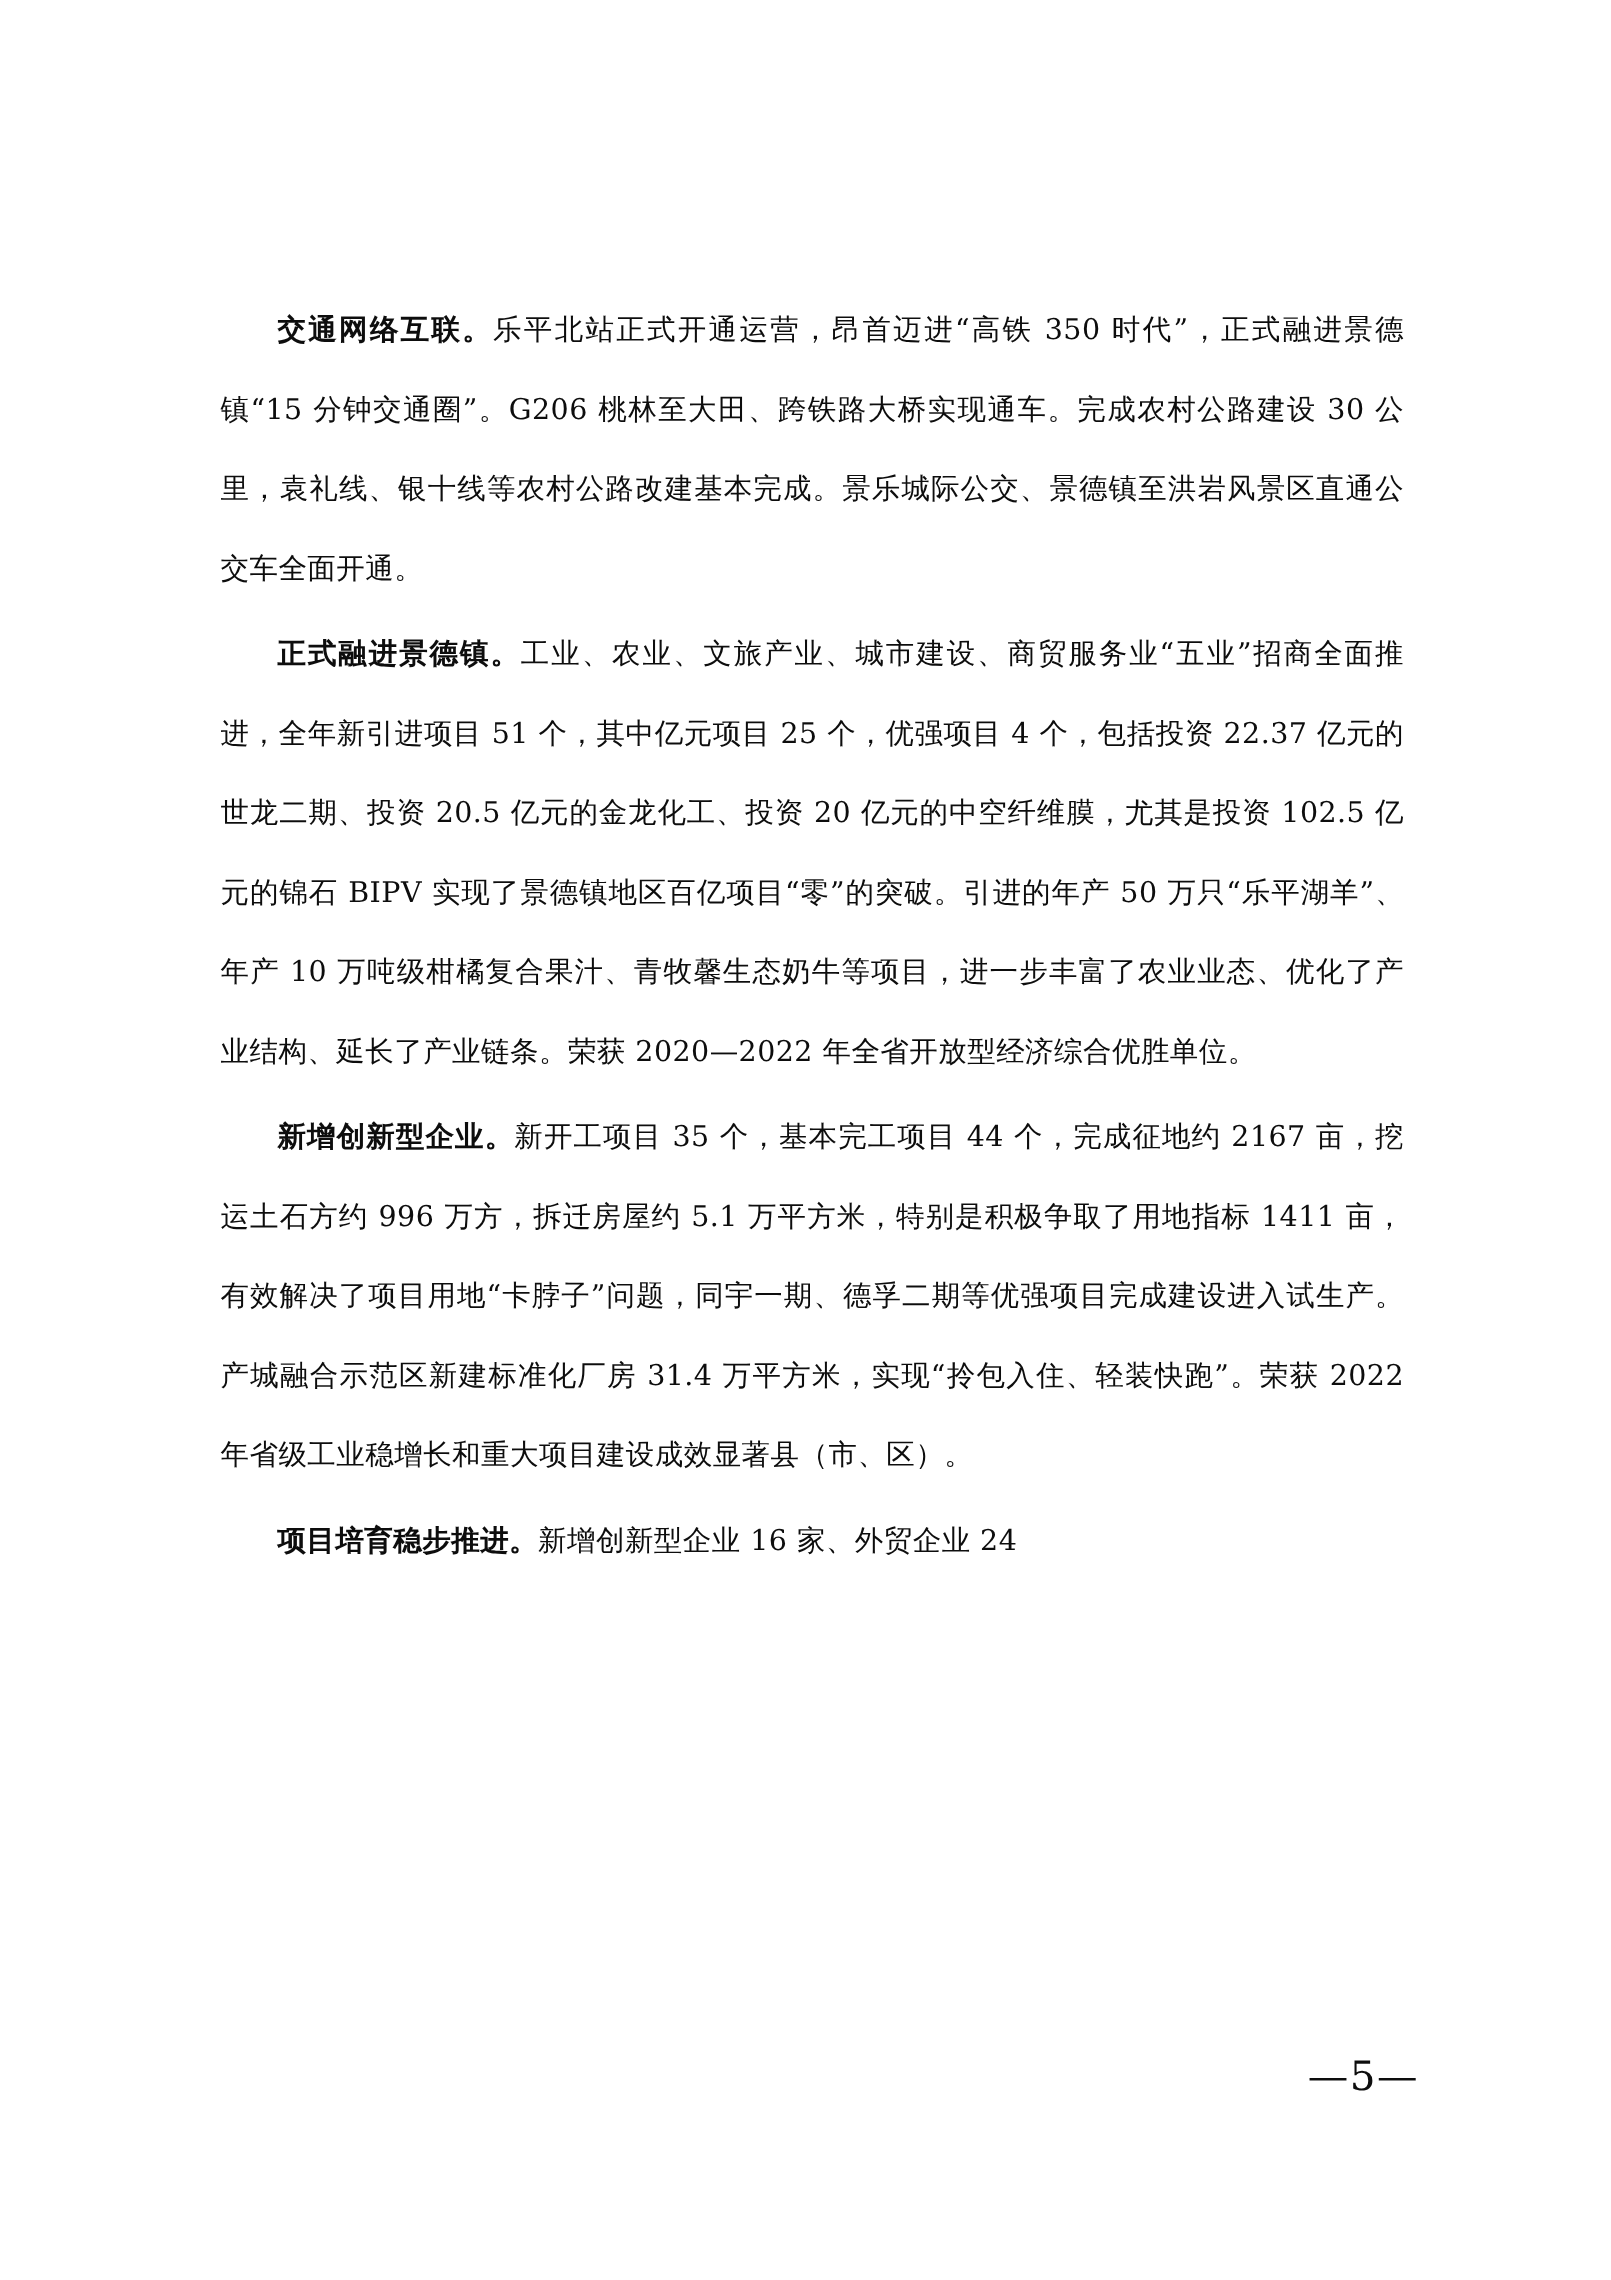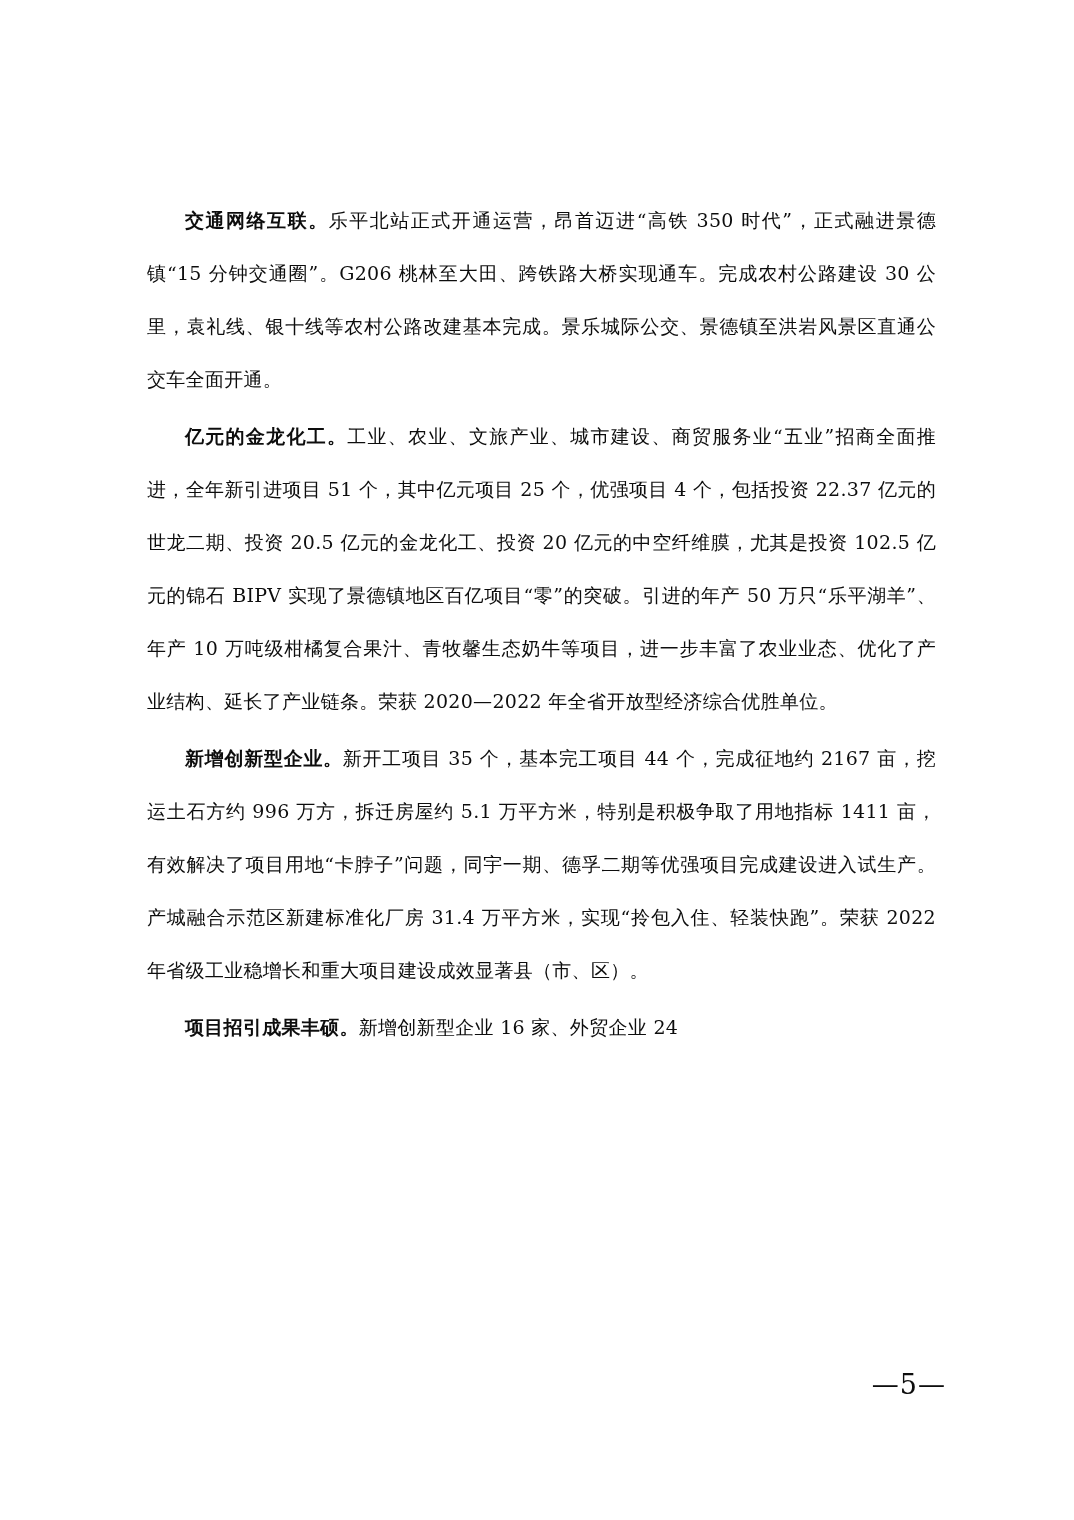--- a/index.html
+++ b/index.html
@@ -45,21 +45,21 @@
   }
 </style>
 </head>
 <body>
 
 <div class="doc-content">
 
   <p><span class="lead">交通网络互联。</span><span>乐平北站正式开通运营，昂首迈进“高铁 350 时代”，正式融进景德镇“15 分钟交通圈”。G206 桃林至大田、跨铁路大桥实现通车。完成农村公路建设 30 公里，袁礼线、银十线等农村公路改建基本完成。景乐城际公交、景德镇至洪岩风景区直通公交车全面开通。</span></p>
 
 
-  <p><span class="lead">亿元的金龙化工。</span><span>工业、农业、文旅产业、城市建设、商贸服务业“五业”招商全面推进，全年新引进项目 51 个，其中亿元项目 25 个，优强项目 4 个，包括投资 22.37 亿元的世龙二期、投资 20.5 亿元的金龙化工、投资 20 亿元的中空纤维膜，尤其是投资 102.5 亿元的锦石 BIPV 实现了景德镇地区百亿项目“零”的突破。引进的年产 50 万只“乐平湖羊”、年产 10 万吨级柑橘复合果汁、青牧馨生态奶牛等项目，进一步丰富了农业业态、优化了产业结构、延长了产业链条。荣获 2020—2022 年全省开放型经济综合优胜单位。</span></p>
+  <p><span class="lead">正式融进景德镇。</span><span>工业、农业、文旅产业、城市建设、商贸服务业“五业”招商全面推进，全年新引进项目 51 个，其中亿元项目 25 个，优强项目 4 个，包括投资 22.37 亿元的世龙二期、投资 20.5 亿元的金龙化工、投资 20 亿元的中空纤维膜，尤其是投资 102.5 亿元的锦石 BIPV 实现了景德镇地区百亿项目“零”的突破。引进的年产 50 万只“乐平湖羊”、年产 10 万吨级柑橘复合果汁、青牧馨生态奶牛等项目，进一步丰富了农业业态、优化了产业结构、延长了产业链条。荣获 2020—2022 年全省开放型经济综合优胜单位。</span></p>
 
   <p><span class="lead">新增创新型企业。</span><span>新开工项目 35 个，基本完工项目 44 个，完成征地约 2167 亩，挖运土石方约 996 万方，拆迁房屋约 5.1 万平方米，特别是积极争取了用地指标 1411 亩，有效解决了项目用地“卡脖子”问题，同宇一期、德孚二期等优强项目完成建设进入试生产。产城融合示范区新建标准化厂房 31.4 万平方米，实现“拎包入住、轻装快跑”。荣获 2022 年省级工业稳增长和重大项目建设成效显著县（市、区）。</span></p>
 
-  <p><span class="lead">项目招引成果丰硕。</span><span>新增创新型企业 16 家、外贸企业 24</span></p>
+  <p><span class="lead">项目培育稳步推进。</span><span>新增创新型企业 16 家、外贸企业 24</span></p>
 
 </div>
 
 <div class="page-footer">—5—</div>
 
 </body></html>

